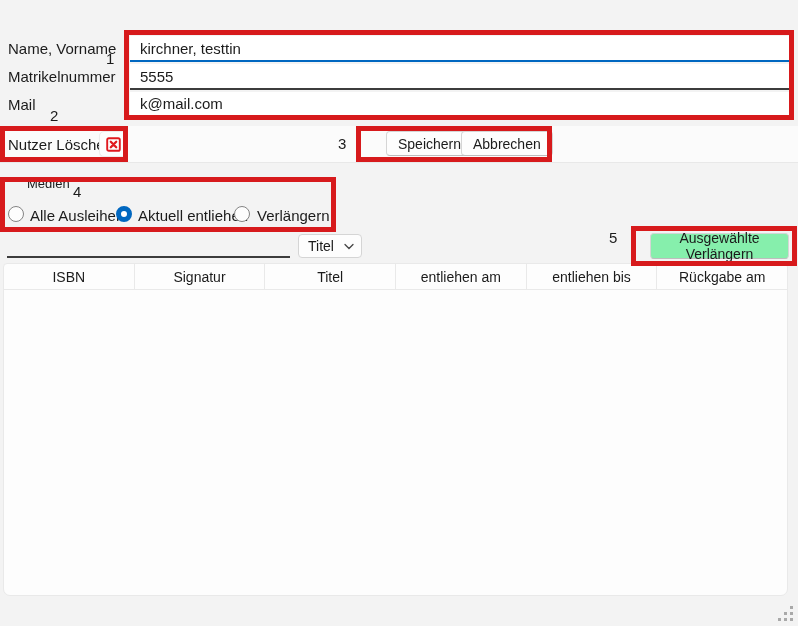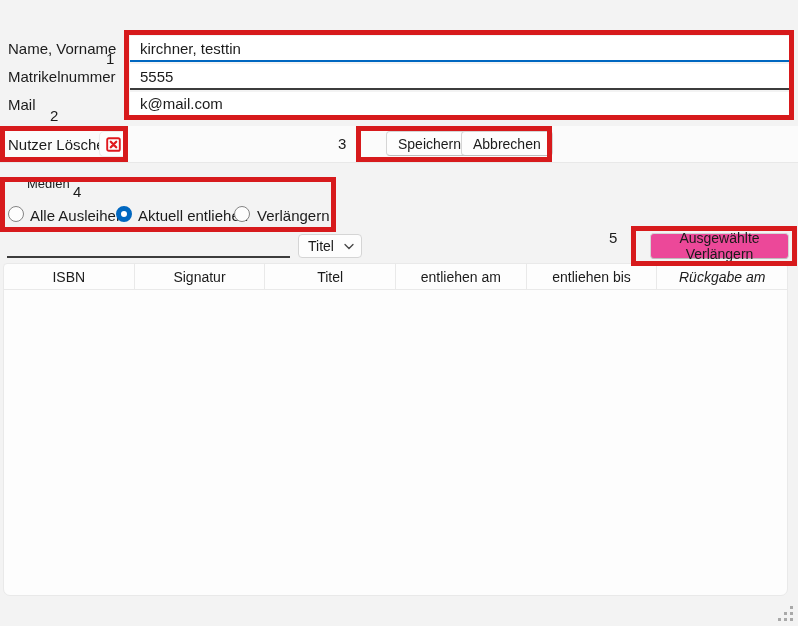--- a/index.html
+++ b/index.html
@@ -33,27 +33,27 @@
   .medien-title { position:absolute; left:8px; top:176px; font-size:13px;margin-left:19px; }
   .radio-row { position:absolute; left:0; top:206px; height:18px; }
   .radio { position:absolute; top:0; width:16px; height:16px; border-radius:50%; background:#fdfdfd; border:1px solid #848484; }
   .radio.checked { background:#ffffff; border:5px solid #0067c0; }
   .radio-label { position:absolute; top:1px; font-size:15px; white-space:nowrap; }
 
   
   .search-input { position:absolute; left:7px; top:234px; width:283px; height:24px; background:transparent; border:none; border-bottom:2px solid #3c3c3c; font-size:14px; font-family:inherit; padding:0 4px; outline:none; }
   .combo { position:absolute; left:298px; top:234px; width:64px; height:24px; background:#fdfdfd; border:1px solid #d5d5d5; border-radius:4px; display:flex; align-items:center; font-size:14px; padding-left:9px; }
   .combo svg { position:absolute; right:7px; top:8px; }
-  .btn-extend { position:absolute; left:650px; top:233px; width:139px; height:26px; background:#ec4899; border:1px solid #d5d5d5; border-bottom-color:#bdbdbd; border-radius:4px; font-size:14px; font-family:inherit; color:#1b1b1b; display:flex; align-items:center; justify-content:center; }
+  .btn-extend { position:absolute; left:650px; top:233px; width:139px; height:26px; background:#86efac; border:1px solid #d5d5d5; border-bottom-color:#bdbdbd; border-radius:4px; font-size:14px; font-family:inherit; color:#1b1b1b; display:flex; align-items:center; justify-content:center; }
 
   
   .table-panel { position:absolute; left:3px; top:263px; width:785px; height:333px; background:#fdfdfd; border:1px solid #e9e9e9; border-radius:4px 4px 7px 7px; }
   .thead { display:flex; height:26px; border-bottom:1px solid #e9e9e9; }
   .th { flex:1; display:flex; align-items:center; justify-content:center; font-size:14px; border-right:1px solid #e9e9e9; }
-  .th:last-child { border-right:none;font-style:italic; }
+  .th:last-child { border-right:none; }
   .tbody { position:relative; height:305px; }
 
   
   .grip { position:absolute; left:777px; top:605px; width:18px; height:18px; }
 
   
   .ann-box { position:absolute; border:5px solid #d71a1c; pointer-events:none; z-index:20; }
   .ann-num { position:absolute; font-size:15px; color:#1b1b1b; z-index:21; }
   #ann1 { left:124px; top:30px;  width:670px; height:90px; }
   #ann2 { left:0px;   top:126px; width:128px; height:36px; }

